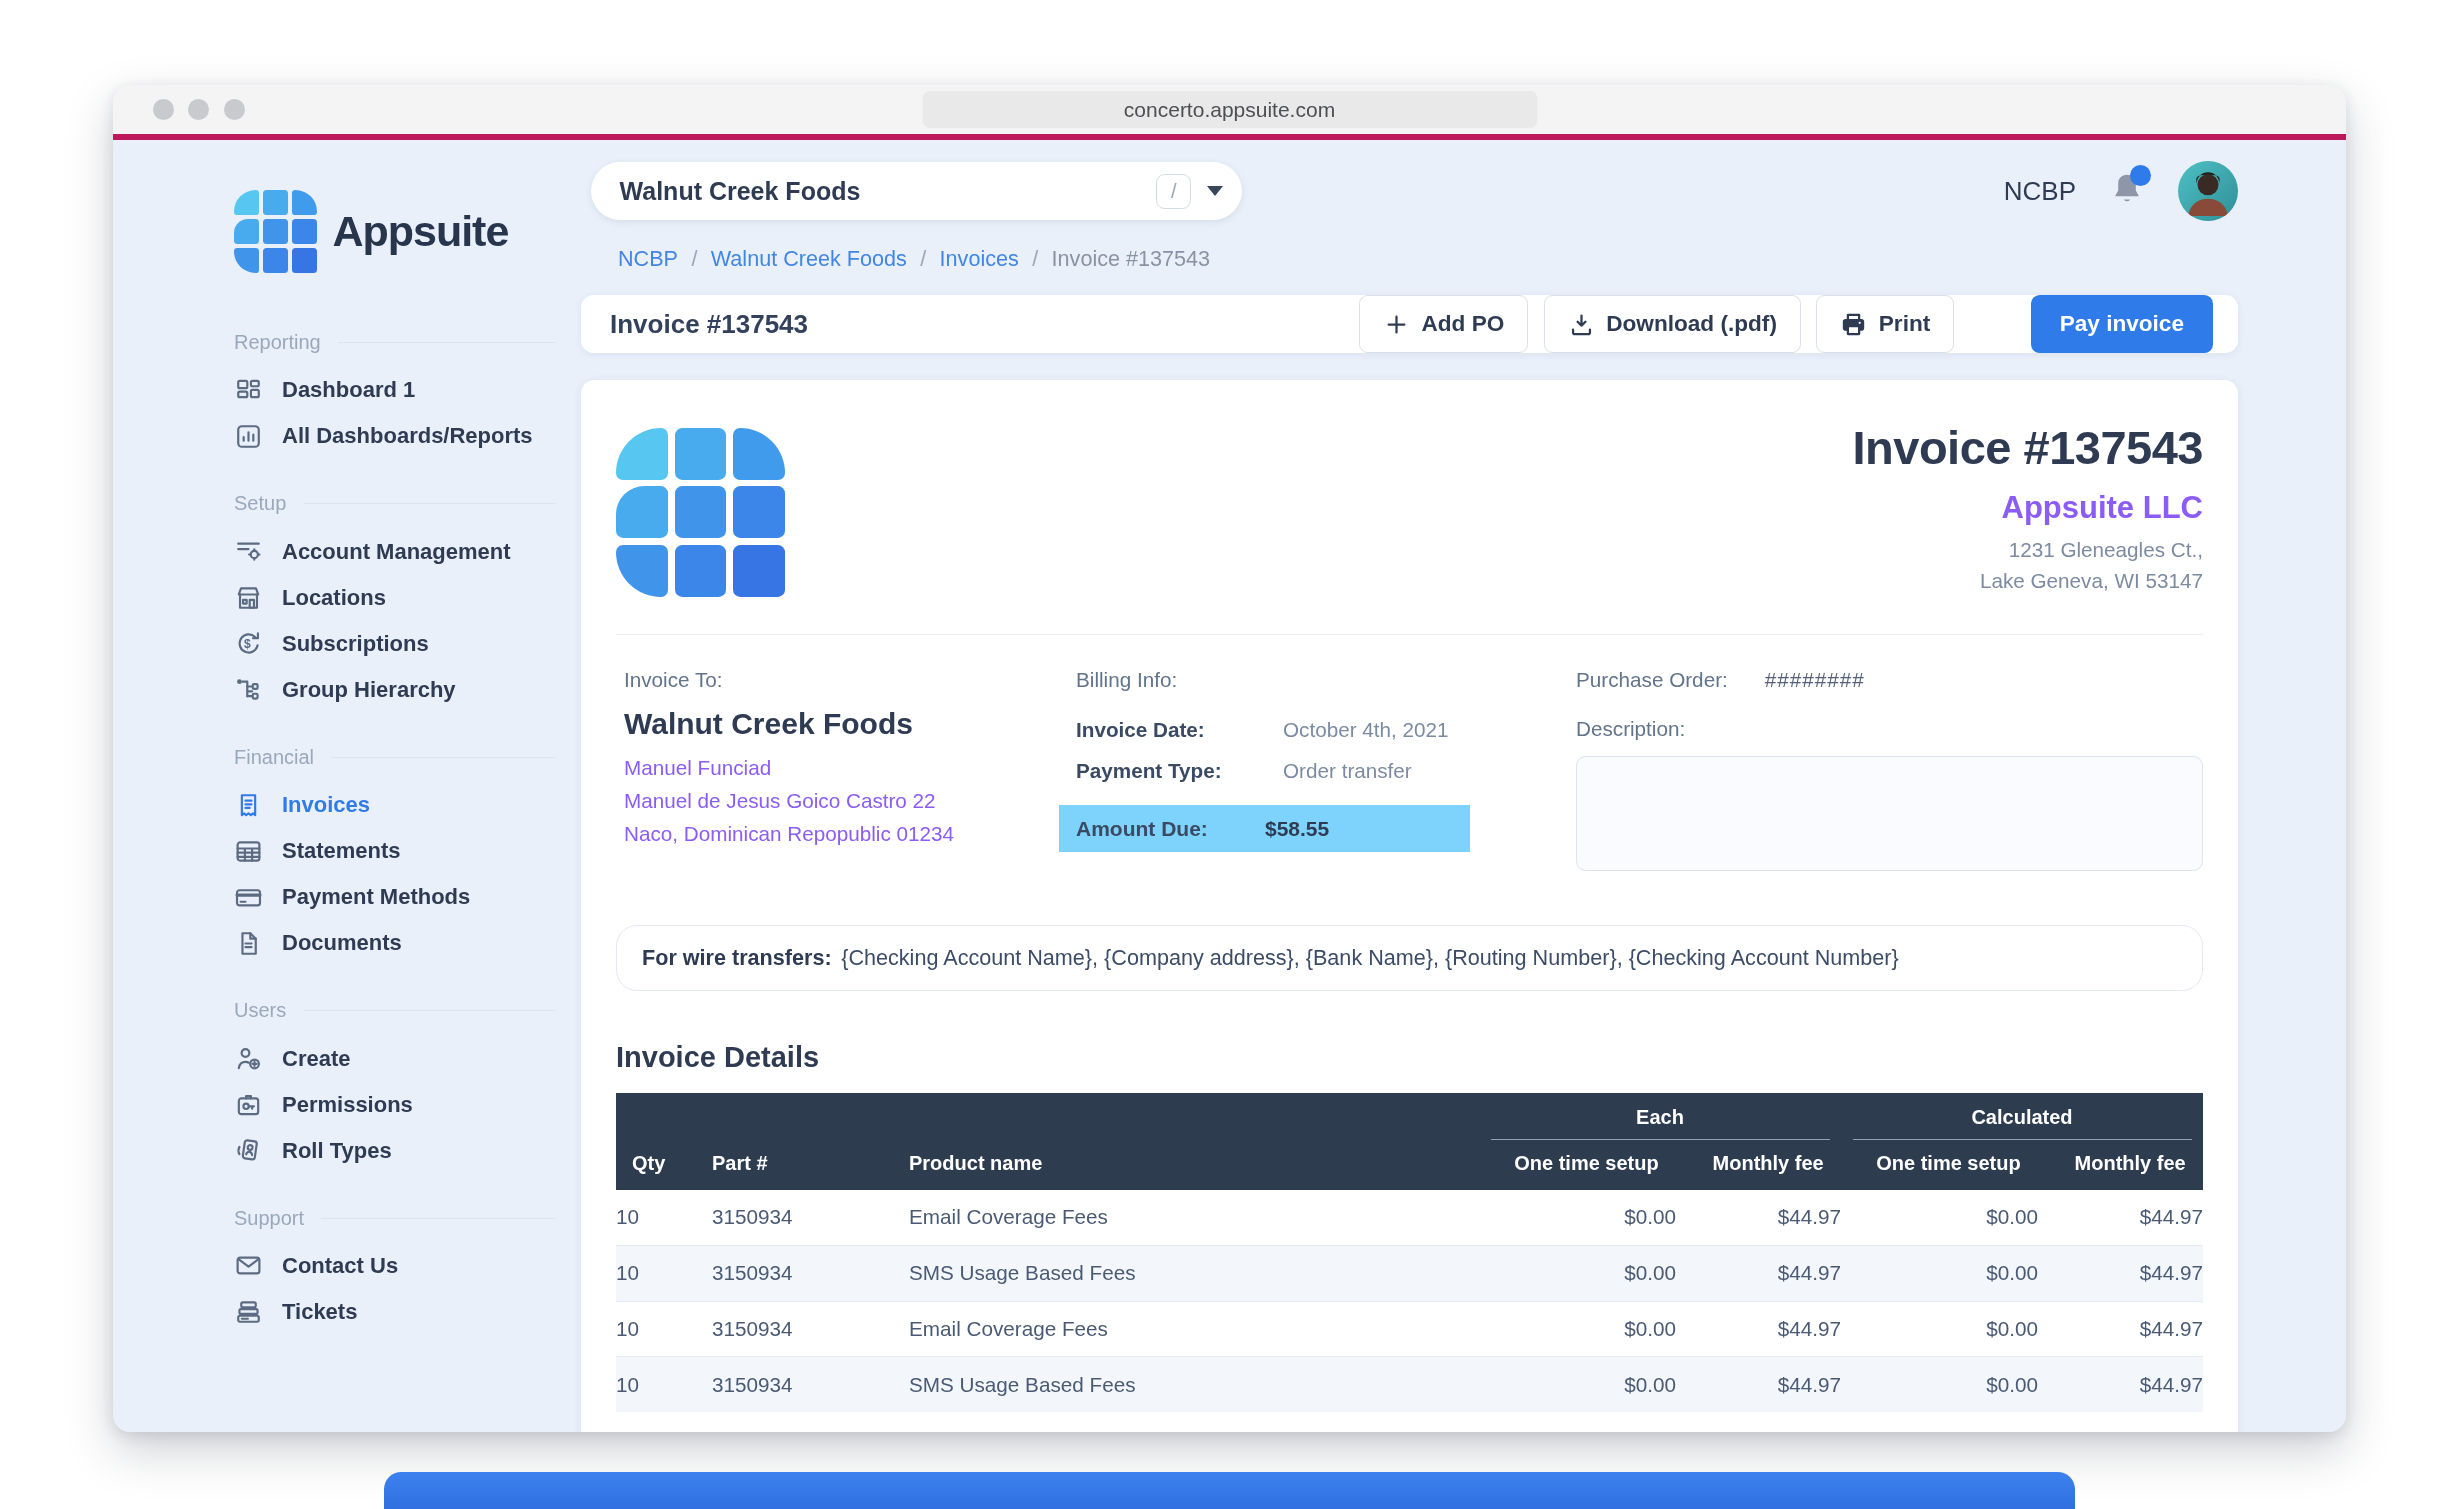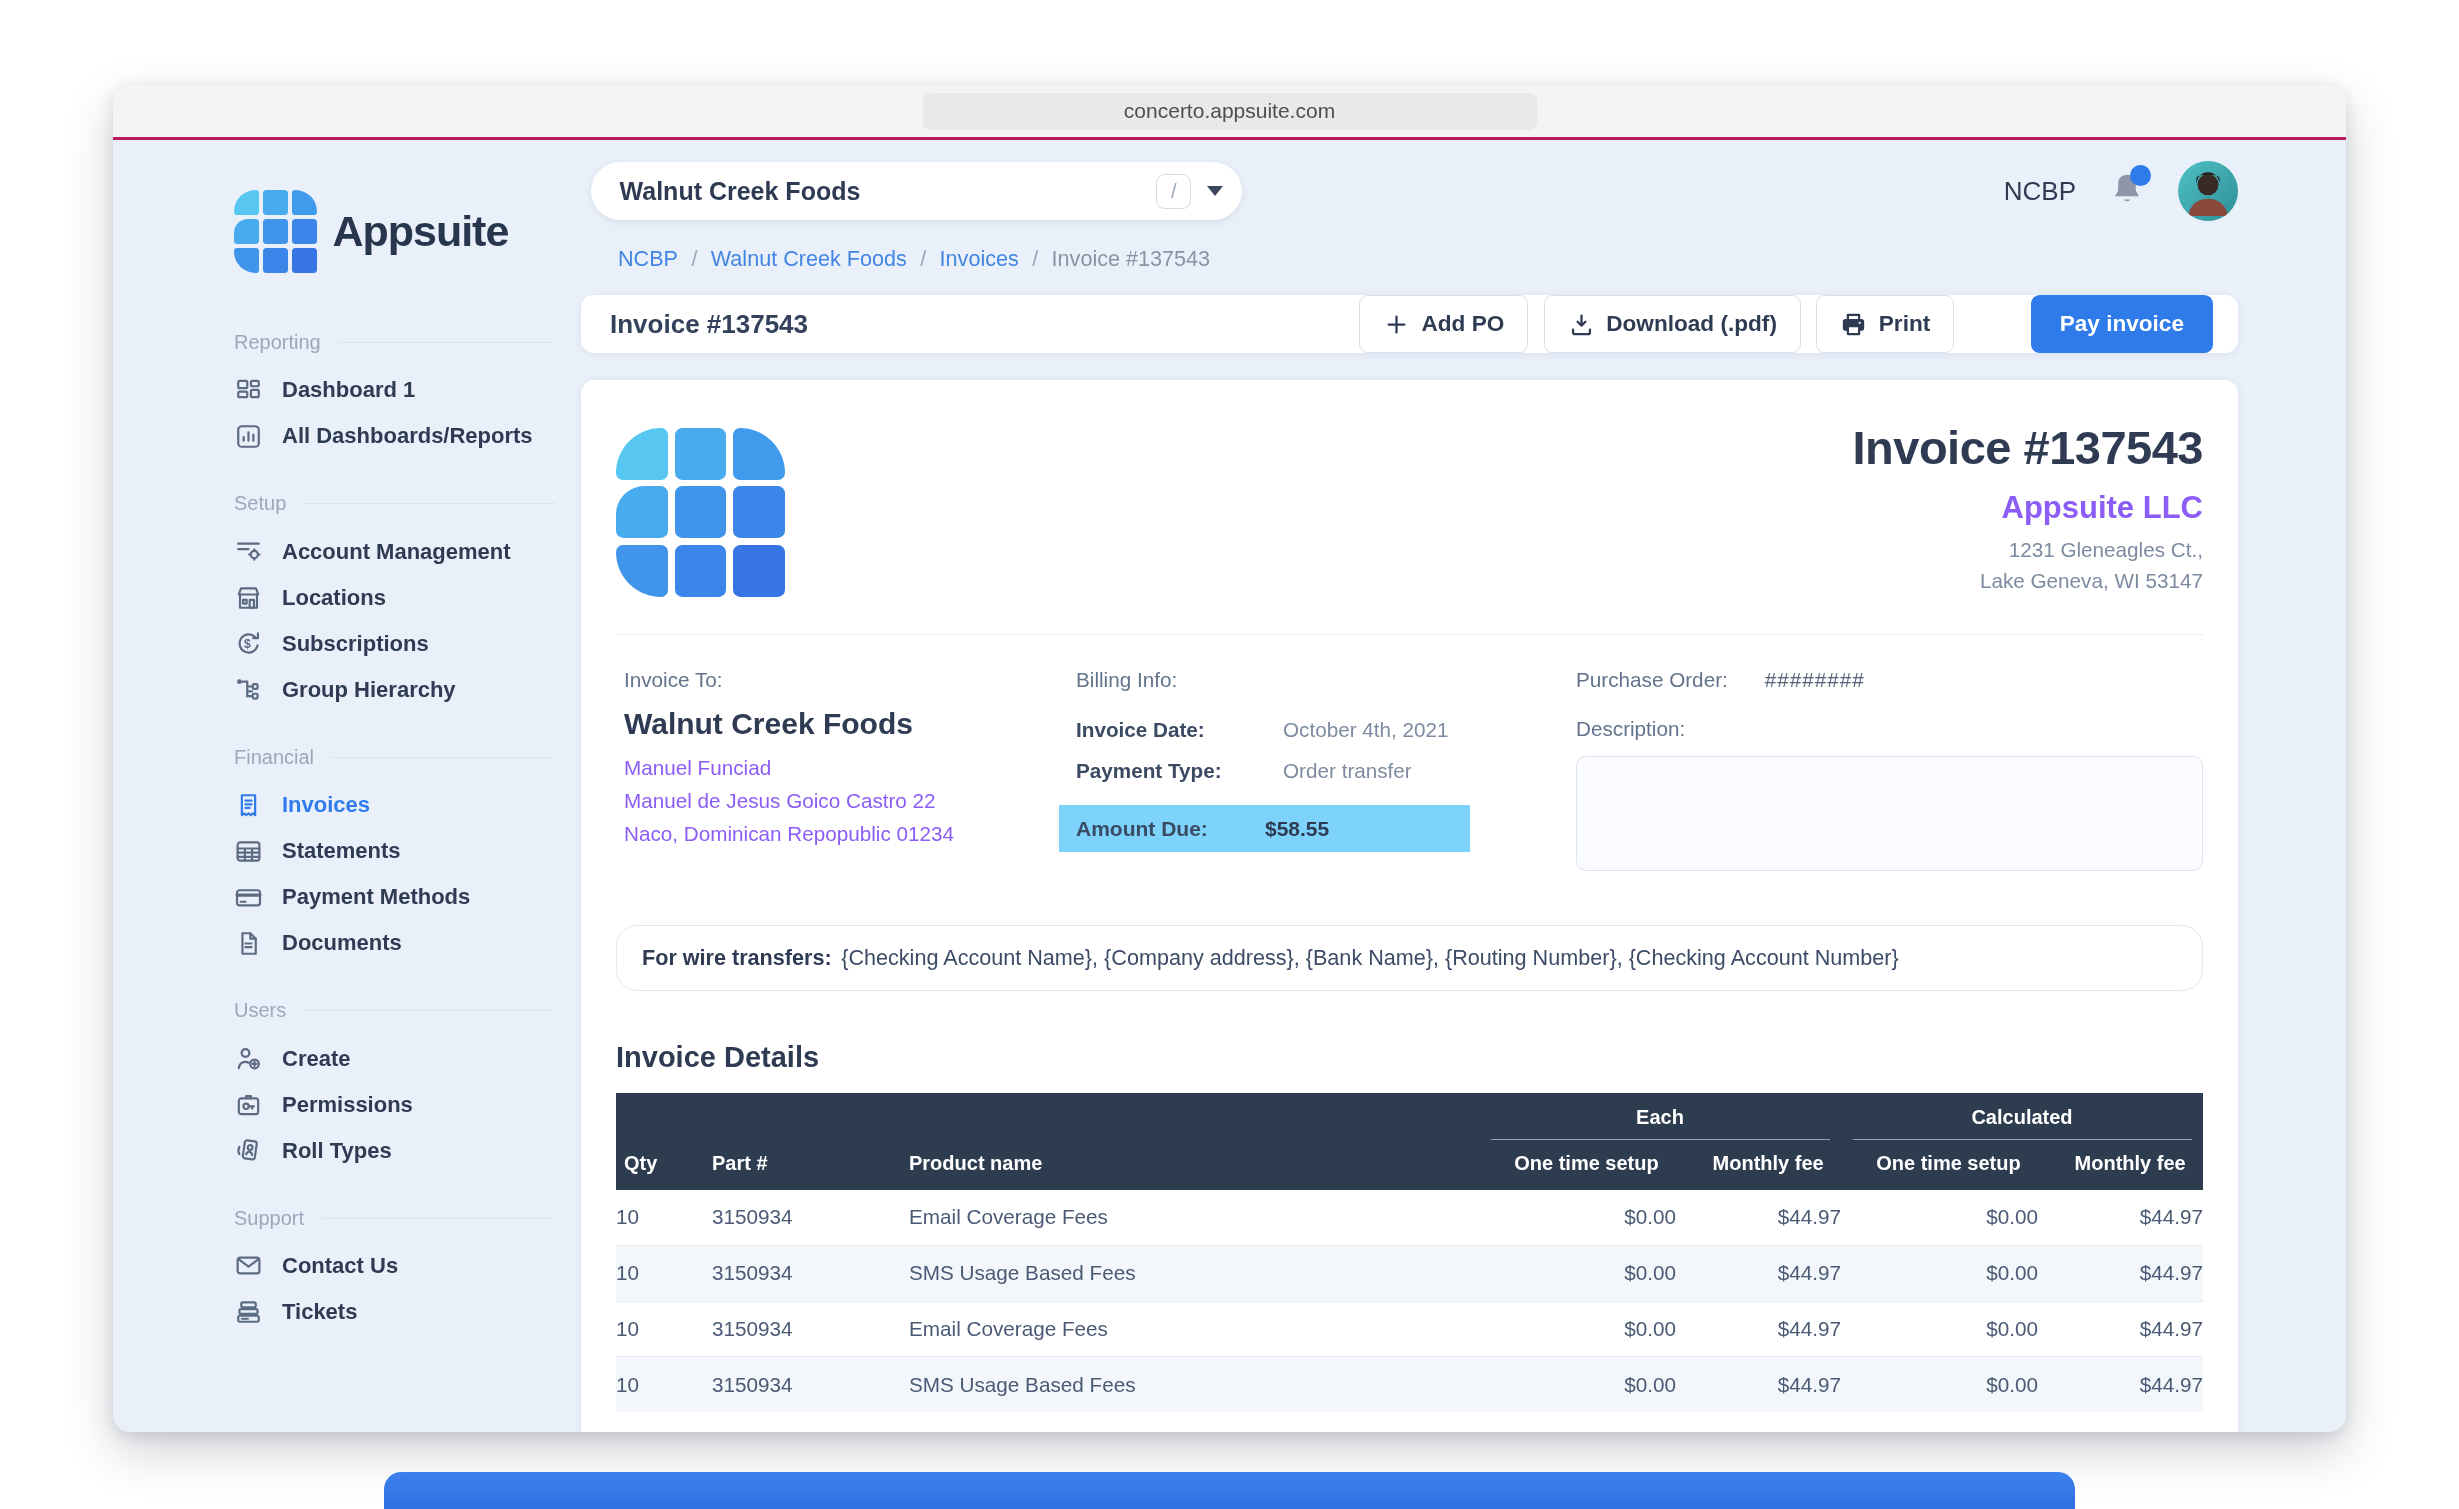--- a/index.html
+++ b/index.html
@@ -4,22 +4,22 @@
 <style>
   * { box-sizing: border-box; margin: 0; padding: 0; }
   html,body { width:2459px; height:1509px; background:#ffffff; overflow:hidden;
     font-family:"Liberation Sans","DejaVu Sans",sans-serif; }
 
   
   .window { position:absolute; left:113px; top:85px; width:2233px; height:1347px;
     border-radius:17.3px; background:#e9f0fa; overflow:hidden;
     box-shadow:0 19px 48px rgba(35,45,65,.22), 0 3.8px 13.4px rgba(35,45,65,.12);
     display:flex; flex-direction:column; }
-  .chrome { height:55px; flex:0 0 55px; background:#f4f4f5; border-bottom:3px solid #be185d;
-    display:flex; align-items:center; position:relative;justify-content:center; }
+  .chrome { height:55px; flex:0 0 55px; background:#f4f4f5; border-bottom:6px solid #be185d;
+    display:flex; align-items:center; position:relative; }
   .dots { display:flex; gap:14.4px; margin-left:40px; }
   .dot { width:21px; height:21px; border-radius:50%; background:#c9cacd; }
   .urlbar { position:absolute; left:50%; transform:translateX(-50%); width:615px; height:37px;
     background:#e9e9ea; border-radius:7.7px; display:flex; align-items:center; justify-content:center;
     color:#4d4f52; font-size:21px; }
 
   .app { flex:1; display:flex; overflow:hidden; background:#e9f0fa; }
 
   
   .sidebar { width:468px; flex:0 0 468px; padding:50px 25px 0 121px; overflow:hidden; }
@@ -116,21 +116,21 @@
   .wire-box b { font-weight:700; color:#2e3b52; margin-right:9.6px; }
 
   .details-heading { margin-top:50px; font-size:29px; font-weight:700; color:#2e3b52; }
 
   table.details { margin-top:19px; width:100%; border-collapse:collapse; font-size:20.7px; }
   table.details thead { background:#2e3c50; color:#fff; }
   table.details th { font-weight:600; }
   .gh-cell div { border-bottom:1.9px solid #93a0b4; text-align:center; padding:13.4px 0 9.6px; margin:0 11.5px; font-size:20px; }
   .col-head th { padding:11.5px 0 15.4px; text-align:left; font-size:20px; }
   .col-head th.num, td.num { text-align:right; padding-right:17.3px; }
-  th.first, td.first { padding-left:8px; }
+  th.first, td.first { padding-left:16px; }
   table.details tbody td { padding:15.4px 0; color:#4a5a74; }
   table.details tbody tr { border-top:1.9px solid #e6ebf2; }
   table.details tbody tr:first-child { border-top:none; }
   table.details tbody tr:nth-child(even) { background:#f3f6fa; }
 
   
   .bottom-bar { position:absolute; left:384px; top:1472px; width:1691px; height:38px;
     border-radius:17.3px 17.3px 0 0; background:linear-gradient(180deg,#3c82ee,#2f6fe0); }
 </style>
 </head>

